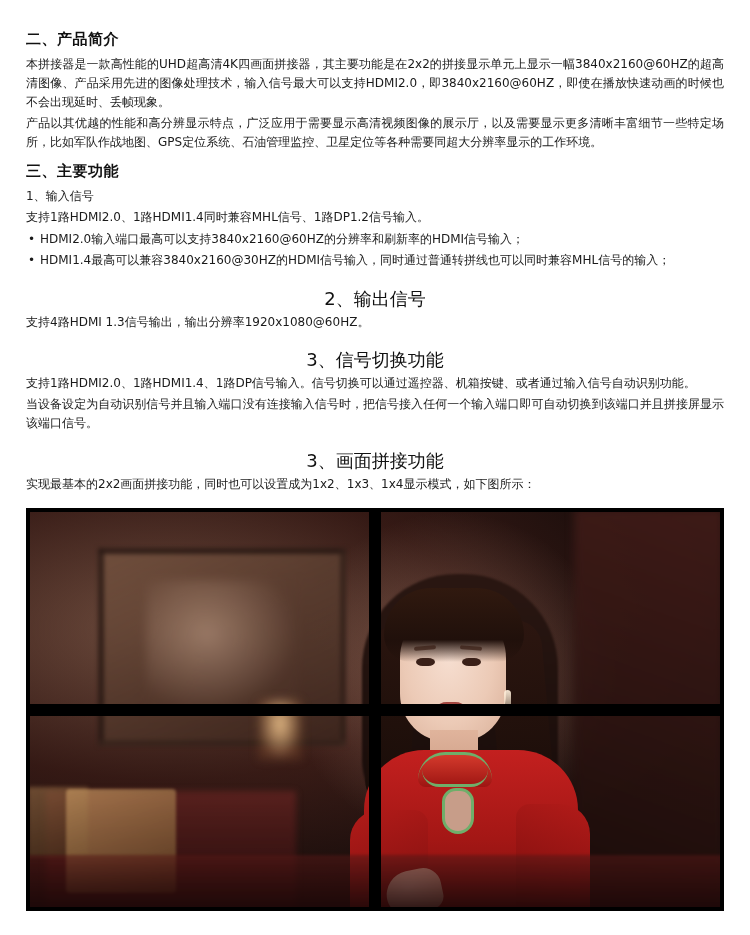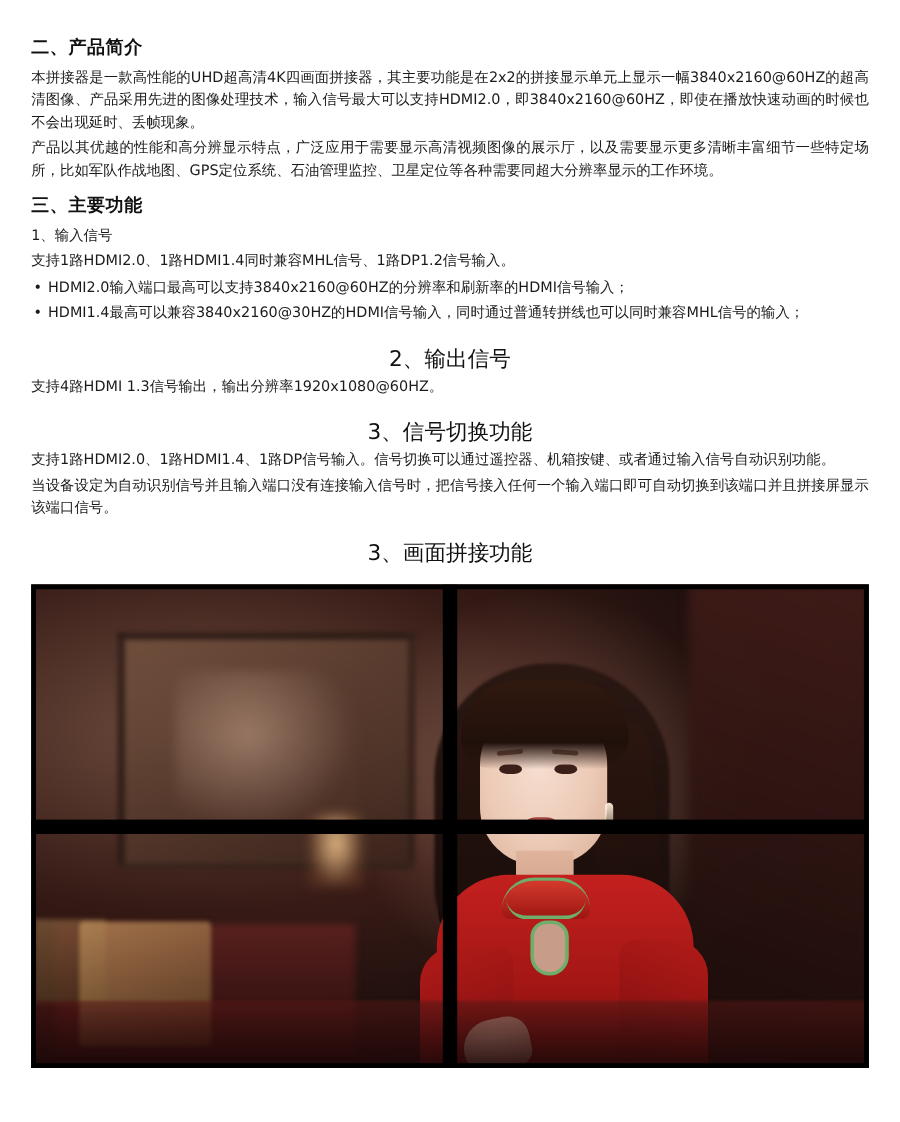--- a/index.html
+++ b/index.html
@@ -308,20 +308,21 @@
   </div>
 
   <div>
     <p class="sub-head spaced">3、信号切换功能</p>
     <p class="body-text">支持1路HDMI2.0、1路HDMI1.4、1路DP信号输入。信号切换可以通过遥控器、机箱按键、或者通过输入信号自动识别功能。</p>
     <p class="body-text">当设备设定为自动识别信号并且输入端口没有连接输入信号时，把信号接入任何一个输入端口即可自动切换到该端口并且拼接屏显示该端口信号。</p>
   </div>
 
   <div>
     <p class="sub-head spaced">3、画面拼接功能</p>
+    <p class="body-text">实现最基本的2x2画面拼接功能，同时也可以设置成为1x2、1x3、1x4显示模式，如下图所示：</p>
   </div>
 
   <div class="wall-wrap">
     <div class="wall">
       <div class="photo">
         <div class="bg-right"></div>
         <div class="frame-art"></div>
         <div class="lamp"></div>
         <div class="table-l"></div>
         <div class="chair2"></div>

